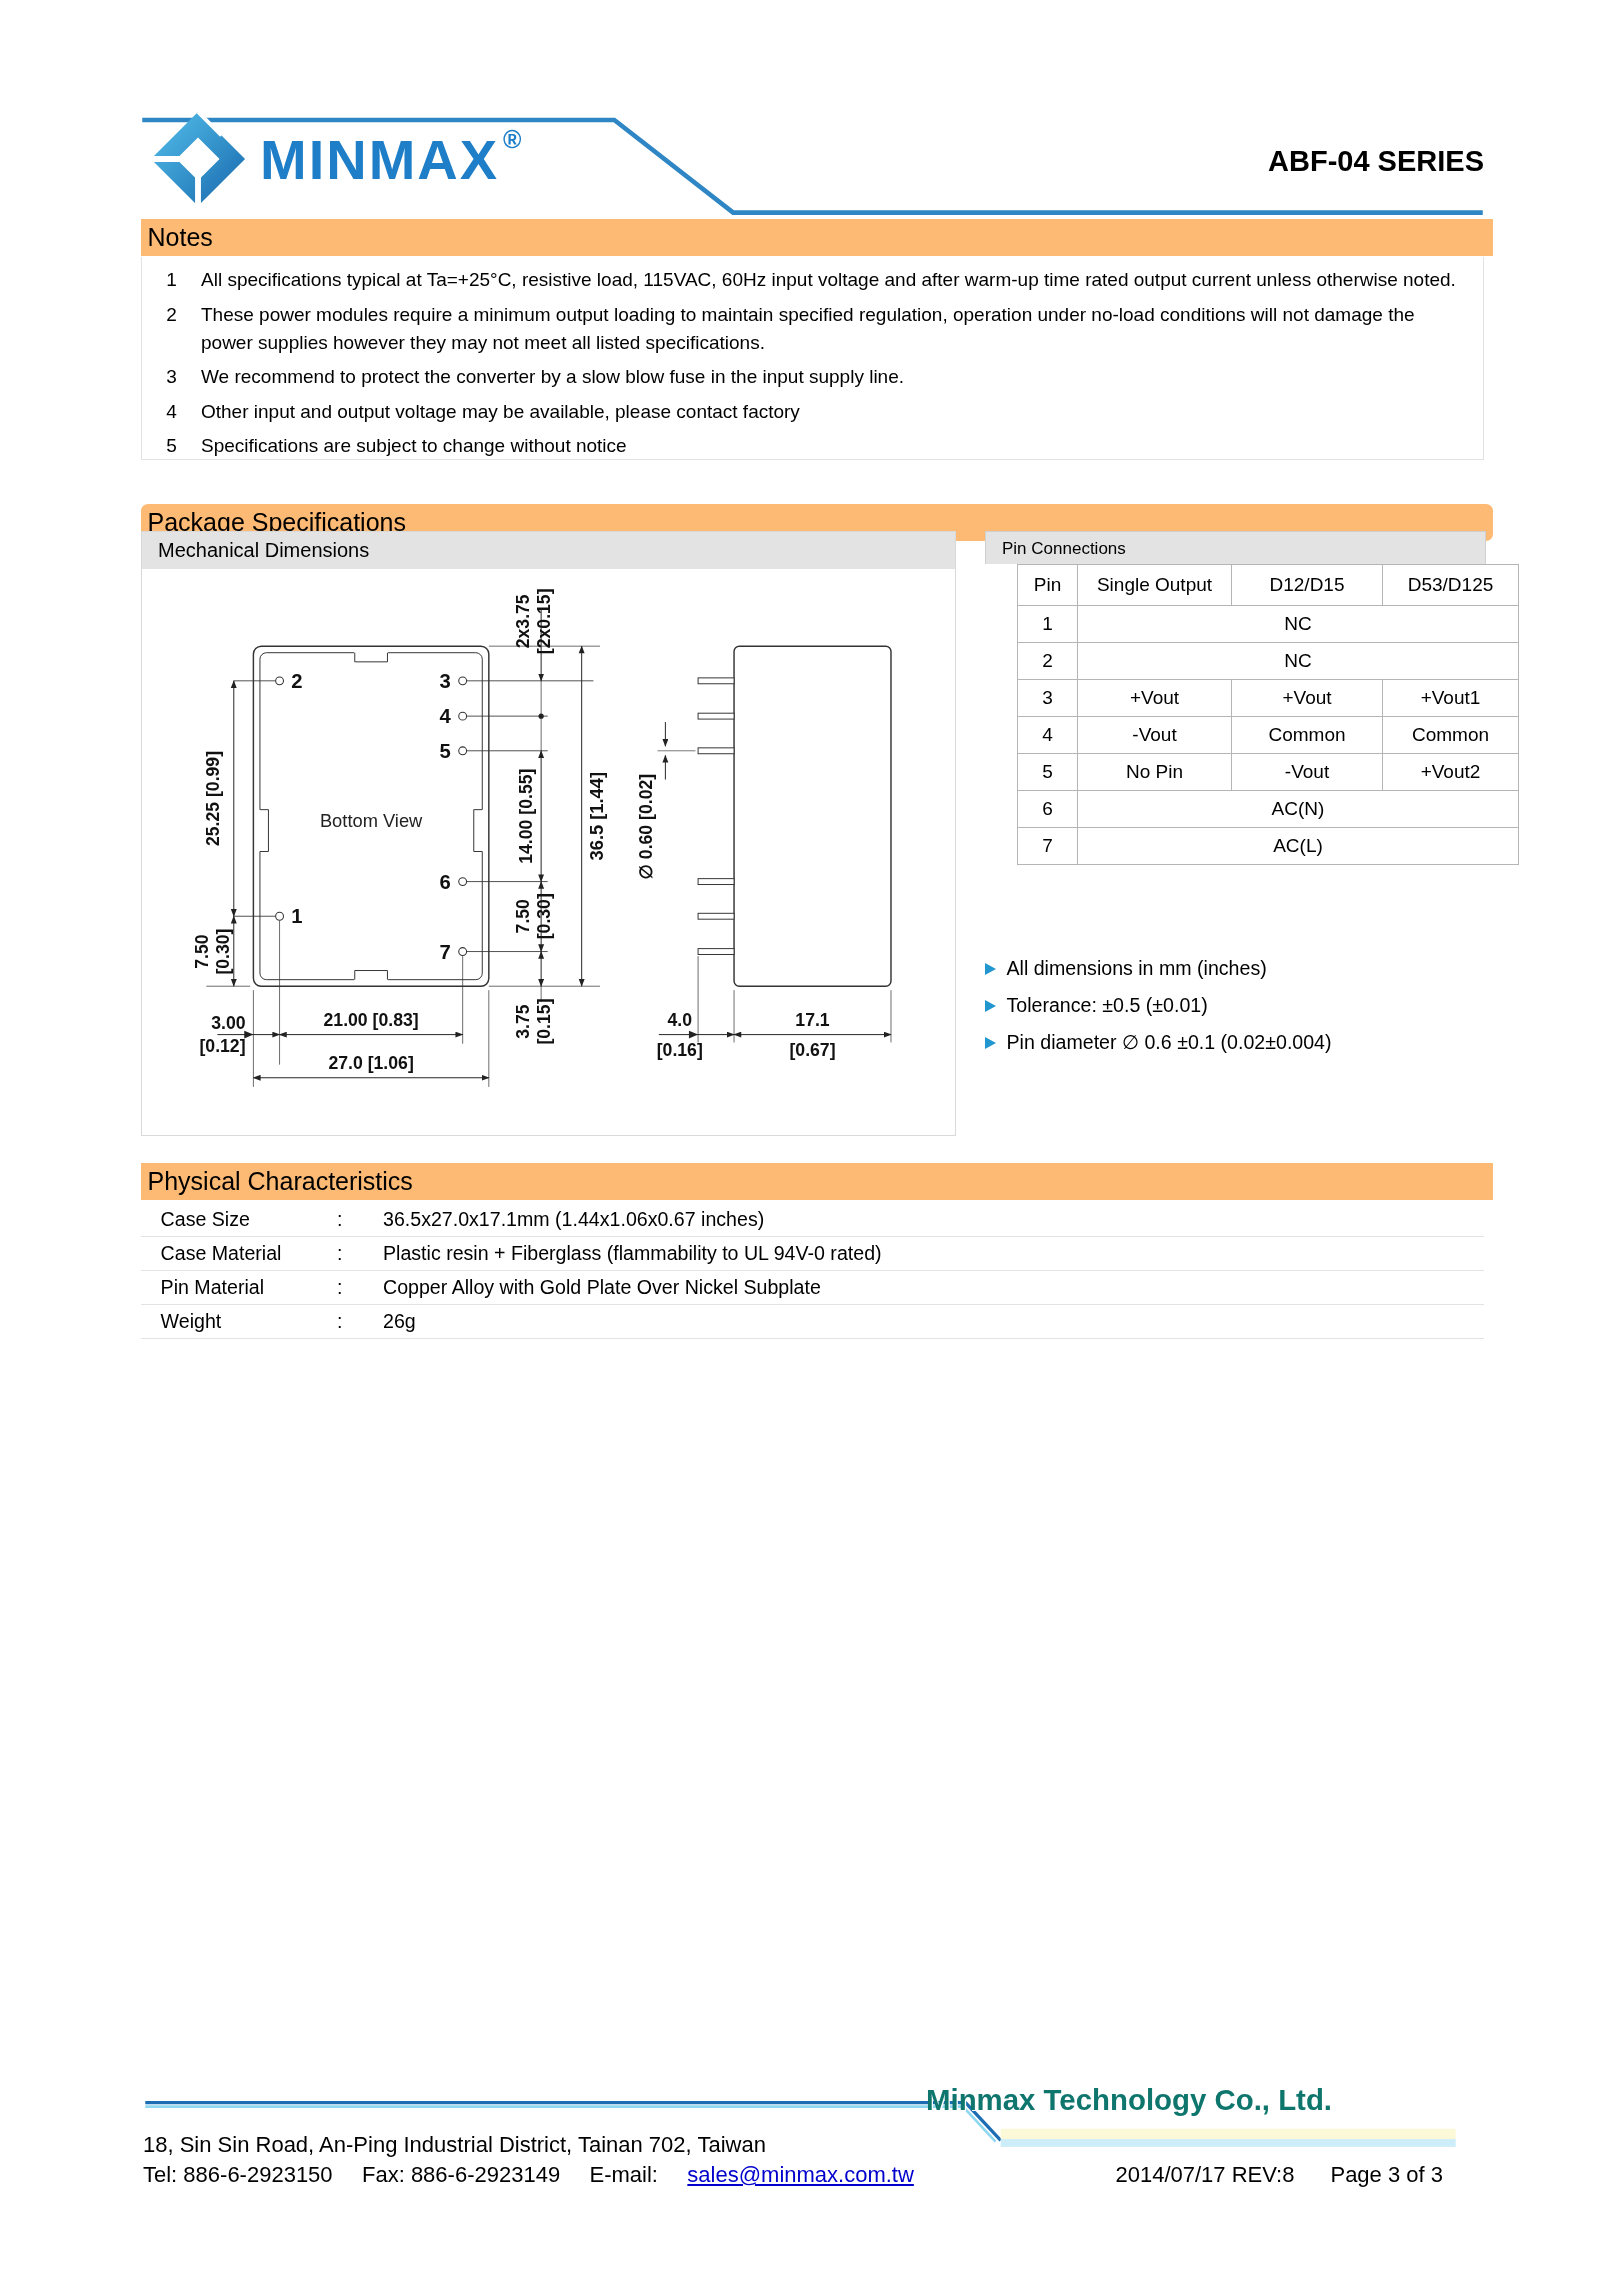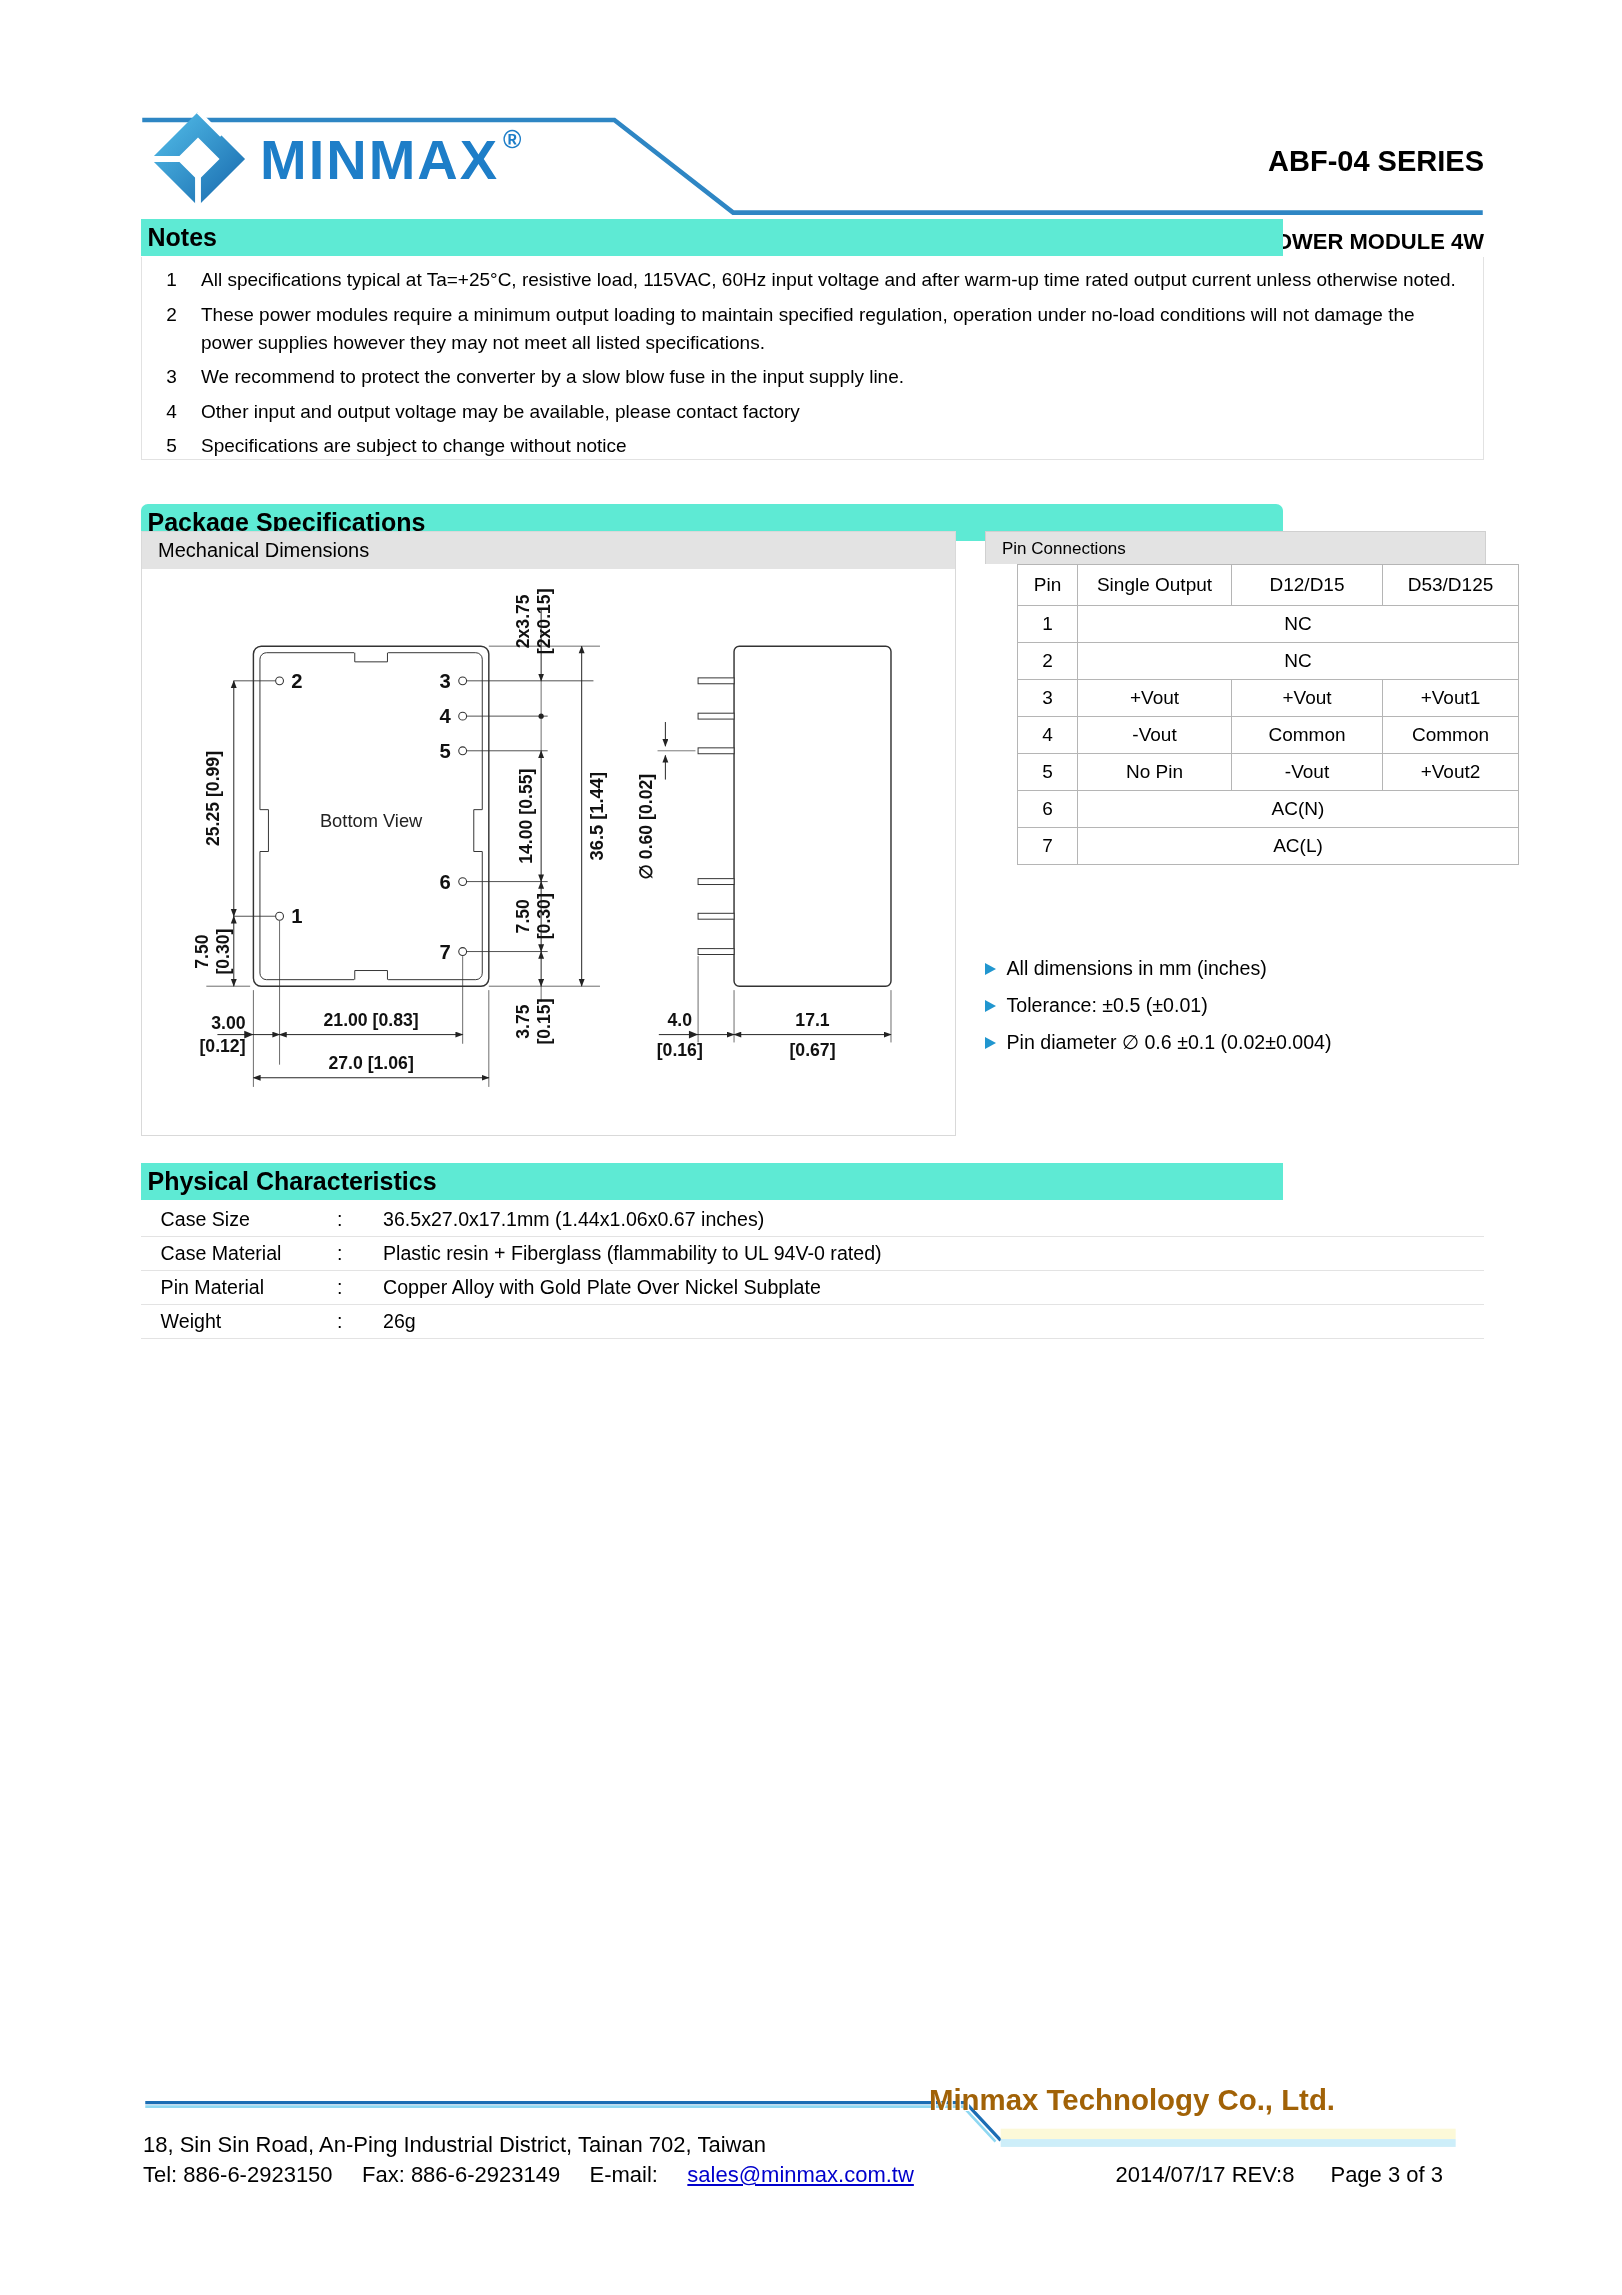--- a/index.html
+++ b/index.html
@@ -10,22 +10,22 @@
   
   .logo { position:absolute; left:149px; top:110px; display:flex; align-items:center; }
   .logo-diamond { width:98px; height:98px; }
   .logo-text { font-size:56px; font-weight:bold; color:#1e7ec8; letter-spacing:2px; margin-left:13px; }
   .logo-reg { font-size:25px; color:#1e7ec8; font-weight:bold; position:relative; top:-19.6px; margin-left:3.9px; }
   .header-line { position:absolute; left:141px; top:116px; }
   .series-title { position:absolute; right:138px; top:145px; font-size:29px; font-weight:bold; }
   .series-sub   { position:absolute; right:138px; top:229px; font-size:22px; font-weight:bold; }
 
   
-  .sec-bar { position:absolute; left:141px; width:1142px; height:37px; background:#5eead4;
-             font-size:25px; font-weight:bold; line-height:37px; padding-left:6.5px; }
+  .sec-bar { position:absolute; left:141px; width:1352px; height:37px; background:#fdba74;
+             font-size:25px; font-weight:normal; line-height:37px; padding-left:6.5px; }
 
   
   .notes-box { position:absolute; left:141px; top:257px; width:1343px; height:203px;
                border:1.3px solid #e2e2e2; border-top:none; background:#fff; padding-top:9.2px; }
   .note-row { display:flex; margin-bottom:5.9px; }
   .note-num { flex:0 0 59px; text-align:center; font-size:19px; line-height:1.5; }
   .note-text { flex:1; font-size:19px; line-height:1.5; padding-right:19.6px; }
 
   
   .mech-panel { position:absolute; left:141px; top:531px; width:815px; height:605px;
@@ -47,22 +47,22 @@
 
   
   .phys-rows { position:absolute; left:141px; top:1203px; width:1343px; }
   .phys-row { display:flex; align-items:center; height:34px; border-bottom:1.3px solid #e3e3e3; font-size:19.6px; }
   .phys-label { width:196px; padding-left:19.6px; }
   .phys-sep { width:46px; }
   .phys-value { flex:1; }
 
   
   .footer-line { position:absolute; left:141px; top:2091px; }
-  .company { position:absolute; left:864px; top:2083px; width:471px; text-align:right;
-             font-size:29.4px; font-weight:bold; color:#a16207;
+  .company { position:absolute; left:926px; top:2083px; width:471px; text-align:left;
+             font-size:29.4px; font-weight:bold; color:#0f766e;
              text-shadow:1.3px 1.3px 0 #ffffff; }
   .addr { position:absolute; left:143px; top:2132px; font-size:22px; }
   .telline { position:absolute; left:143px; top:2162px; font-size:22px; display:flex; }
   .telline .seg { margin-right:29.4px; }
   .email-link { color:#0000cc; text-decoration:underline; }
   .daterev { position:absolute; right:179px; top:2162px; font-size:22px; display:flex; }
   .daterev .seg { margin-left:36px; }
 
   
   .dim { font-family:"Liberation Sans", sans-serif; font-size:27px; font-weight:bold; fill:#111; }

